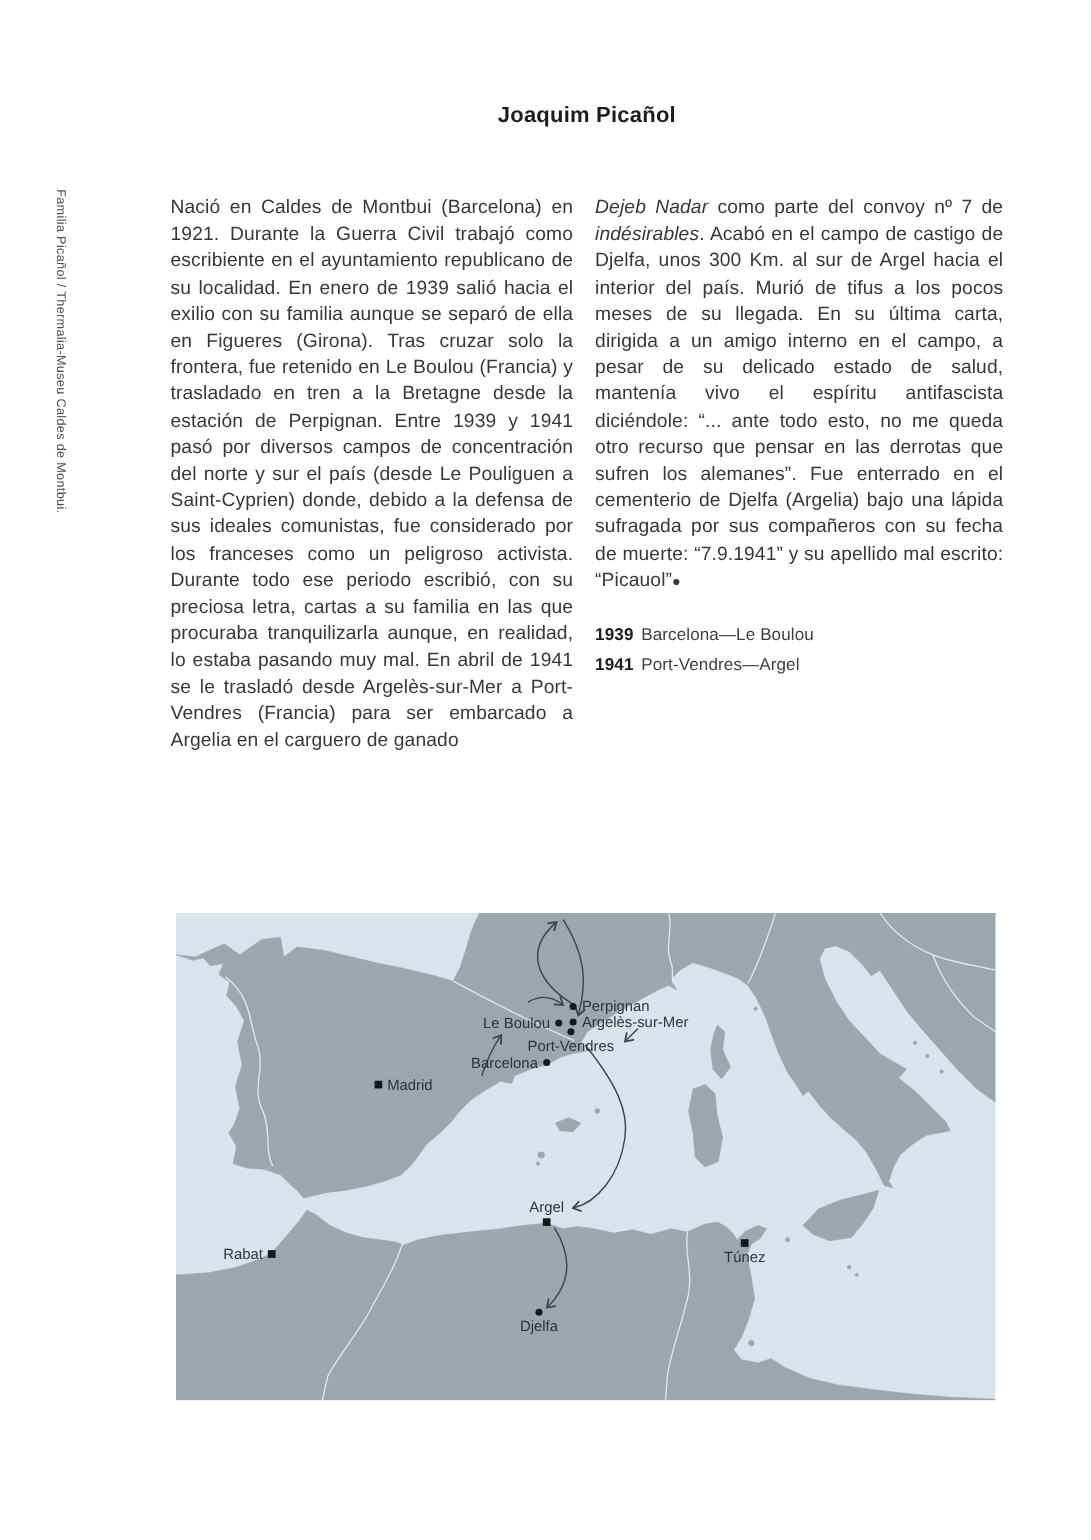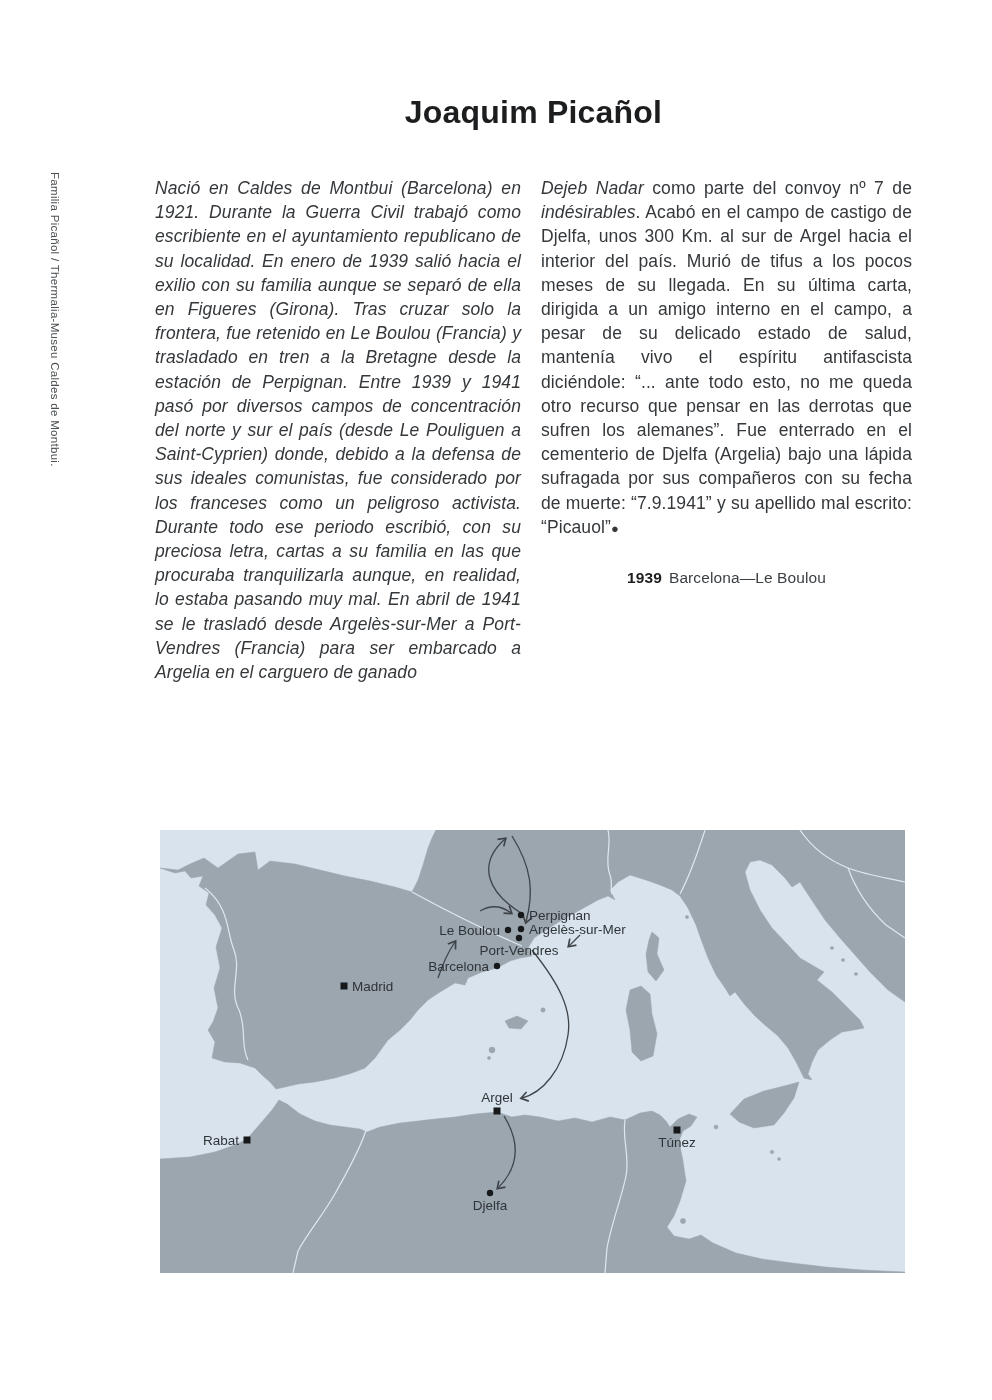--- a/index.html
+++ b/index.html
@@ -7,39 +7,39 @@
     --route:#3f444a; --maplabel:#2f3438; --marker:#17181a;
   }
   *{margin:0;padding:0;box-sizing:border-box;}
   html,body{background:#ffffff;}
   body{
     width:992px;height:1400px;position:relative;overflow:hidden;
     font-family:"Liberation Sans", sans-serif;color:#33373a;
   }
   .page-title{
     position:absolute;left:155px;top:94px;width:757px;
-    text-align:center;font-size:32px;font-weight:bold;color:#1b1d1f;
+    text-align:center;font-size:20px;font-weight:bold;color:#1b1d1f;
     letter-spacing:.2px;
   }
   .credit-vertical{
     position:absolute;left:49px;top:172px;height:400px;
     writing-mode:vertical-rl;
     font-size:11.5px;color:#4a4f52;letter-spacing:.3px;white-space:nowrap;
   }
   .columns{
     position:absolute;left:155px;top:176px;width:757px;
     display:flex;gap:20px;
   }
   .col{font-size:17.5px;line-height:24.2px;text-align:justify;color:#34383b;
        letter-spacing:.1px;}
-  .col-left{width:366px;font-style:italic;}
+  .col-left{width:366px;}
   .col-right{width:371px;}
   .it{font-style:italic;}
   .end-bullet{font-size:13px;font-style:normal;}
-  .timeline{margin-top:24px;font-size:15.5px;line-height:26.5px;text-align:center;}
+  .timeline{margin-top:24px;font-size:15.5px;line-height:26.5px;text-align:left;}
   .timeline-row{white-space:nowrap;}
   .timeline-year{font-weight:bold;color:#1b1d1f;margin-right:7px;}
   .timeline-route{color:#3b3f42;}
   .map-wrap{position:absolute;left:160px;top:830px;width:745px;height:443px;}
   svg text.city-label{
     font-family:"Liberation Sans", sans-serif;font-size:13.5px;fill:var(--maplabel);
   }
   svg .route{stroke:var(--route);stroke-width:1.3;fill:none;}
   svg .coast{fill:var(--land);stroke:var(--land);stroke-width:.5;stroke-linejoin:round;}
   svg .bline{stroke:var(--borderline);stroke-width:1.2;fill:none;}
@@ -50,20 +50,21 @@
 <h1 class="page-title">Joaquim Picañol</h1>
 
 <div class="credit-vertical">Familia Picañol / Thermalia-Museu Caldes de Montbui.</div>
 
 <div class="columns">
   <div class="col col-left">Nació en Caldes de Montbui (Barcelona) en 1921. Durante la Guerra Civil trabajó como escribiente en el ayuntamiento republicano de su localidad. En enero de 1939 salió hacia el exilio con su familia aunque se separó de ella en Figueres (Girona). Tras cruzar solo la frontera, fue retenido en Le Boulou (Francia) y trasladado en tren a la Bretagne desde la estación de Perpignan. Entre 1939 y 1941 pasó por diversos campos de concentración del norte y sur el país (desde Le Pouliguen a Saint-Cyprien) donde, debido a la defensa de sus ideales comunistas, fue considerado por los franceses como un peligroso activista. Durante todo ese periodo escribió, con su preciosa letra, cartas a su familia en las que procuraba tranquilizarla aunque, en realidad, lo estaba pasando muy mal. En abril de 1941 se le trasladó desde Argelès-sur-Mer a Port-Vendres (Francia) para ser embarcado a Argelia en el carguero de ganado</div>
   <div class="col col-right">
     <div><span class="it">Dejeb Nadar</span><span> como parte del convoy nº 7 de </span><span class="it">indésirables</span><span>. Acabó en el campo de castigo de Djelfa, unos 300 Km. al sur de Argel hacia el interior del país. Murió de tifus a los pocos meses de su llegada. En su última carta, dirigida a un amigo interno en el campo, a pesar de su delicado estado de salud, mantenía vivo el espíritu antifascista diciéndole: “... ante todo esto, no me queda otro recurso que pensar en las derrotas que sufren los alemanes”. Fue enterrado en el cementerio de Djelfa (Argelia) bajo una lápida sufragada por sus compañeros con su fecha de muerte: “7.9.1941” y su apellido mal escrito: “Picauol”</span><span class="end-bullet">●</span></div>
     <div class="timeline">
         <div class="timeline-row"><span class="timeline-year">1939</span><span class="timeline-route">Barcelona—Le Boulou</span></div>
+        <div class="timeline-row"><span class="timeline-year">1941</span><span class="timeline-route">Port-Vendres—Argel</span></div>
       </div>
   </div>
 </div>
 
 <div class="map-wrap">
   <svg id="map-svg" width="745" height="443" viewBox="0 0 745 443" xmlns="http://www.w3.org/2000/svg">
     <defs>
       <marker id="ah" viewBox="0 0 10 10" refX="7" refY="5" markerWidth="9" markerHeight="9" orient="auto-start-reverse">
         <path d="M2,1 L8,5 L2,9" fill="none" stroke="#3f444a" stroke-width="1.4"></path>
       </marker>

